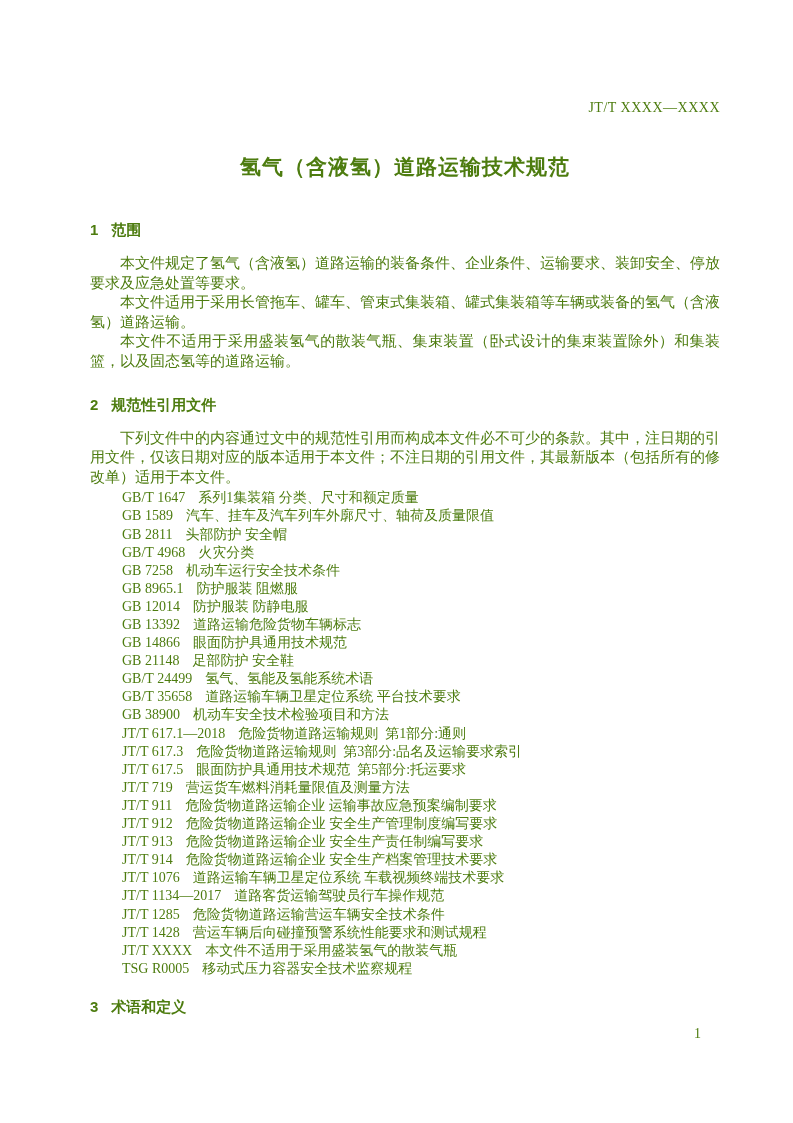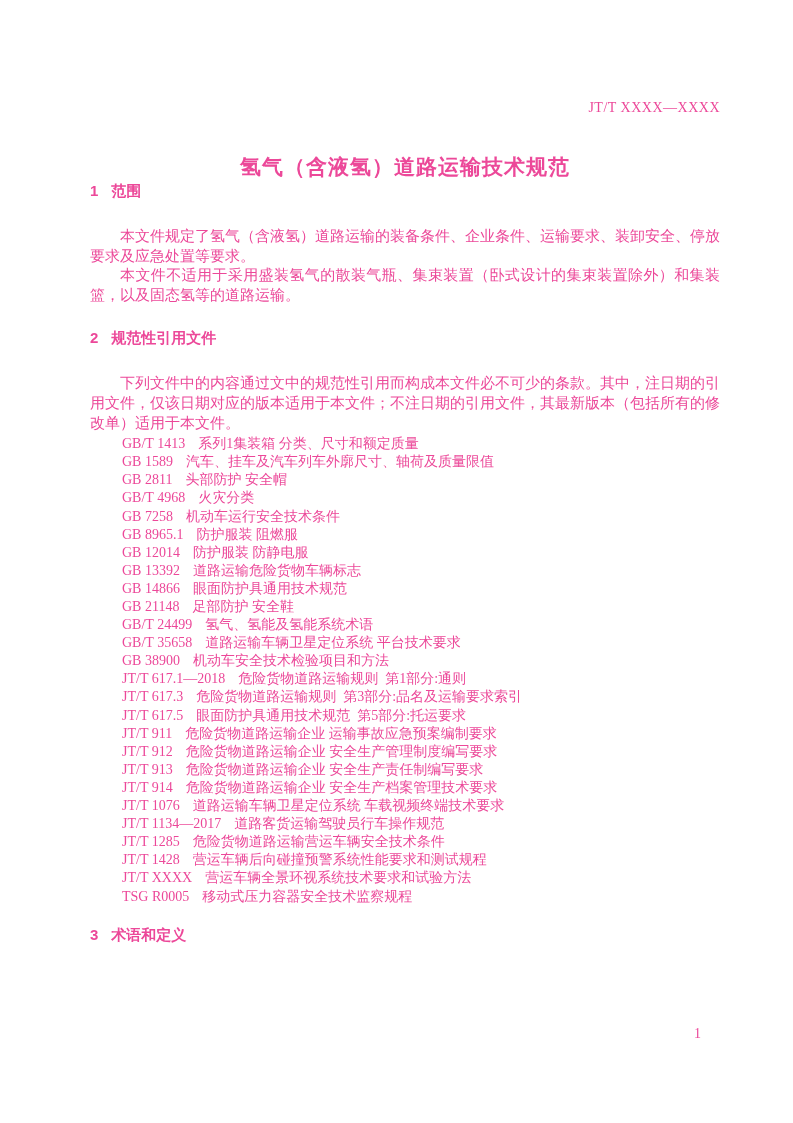--- a/index.html
+++ b/index.html
@@ -3,21 +3,21 @@
 <meta charset="utf-8">
 <style>
   * { margin: 0; padding: 0; box-sizing: border-box; }
   html, body { background: #e8e8e8; }
   .page {
     position: relative;
     width: 793px;
     height: 1123px;
     margin: 0 auto;
     background: #ffffff;
-    color: #ec4899;
+    color: #4d7c0f;
     font-family: "Liberation Serif", "DejaVu Serif", serif;
     overflow: hidden;
   }
   .content {
     padding: 0 73px 0 90px;
   }
   .doc-code {
     margin-top: 100px;
     text-align: right;
     font-size: 14px;
@@ -34,24 +34,24 @@
     letter-spacing: 1px;
     font-family: "Liberation Sans", "DejaVu Sans", sans-serif;
   }
   .sec-heading {
     font-family: "Liberation Sans", "DejaVu Sans", sans-serif;
     font-weight: bold;
     font-size: 15px;
     line-height: 18px;
   }
   .sec-heading .sec-num { margin-right: 13px; }
-  #sec-1 .sec-heading { }
+  #sec-1 .sec-heading { margin-top: 39px; }
   #sec-2 .sec-heading { margin-top: 24px; }
   #sec-3 .sec-heading { margin-top: 20px; }
-  .paras { margin-top: 27px; }
+  .paras { margin-top: 15px; }
   #sec-2 .paras { }
   .body-para {
     font-size: 15px;
     line-height: 19.6px;
     text-align: justify;
     text-indent: 2em;
   }
   .ref-list { margin-top: 2px; padding-left: 2em; }
   .ref-item {
     font-size: 14px;
@@ -76,57 +76,59 @@
     <div class="doc-code">JT/T XXXX—XXXX</div>
 
     <div class="doc-title">氢气（含液氢）道路运输技术规范</div>
 
     <section id="sec-1">
       <div class="sec-heading">
         <span class="sec-num">1</span><span>范围</span>
       </div>
       <div class="paras">
           <p class="body-para">本文件规定了氢气（含液氢）道路运输的装备条件、企业条件、运输要求、装卸安全、停放要求及应急处置等要求。</p>
+          <p class="body-para">本文件适用于采用长管拖车、罐车、管束式集装箱、罐式集装箱等车辆或装备的氢气（含液氢）道路运输。</p>
           <p class="body-para">本文件不适用于采用盛装氢气的散装气瓶、集束装置（卧式设计的集束装置除外）和集装篮，以及固态氢等的道路运输。</p>
         </div>
     </section>
 
     <section id="sec-2">
       <div class="sec-heading">
         <span class="sec-num">2</span><span>规范性引用文件</span>
       </div>
       <div class="paras">
           <p class="body-para">下列文件中的内容通过文中的规范性引用而构成本文件必不可少的条款。其中，注日期的引用文件，仅该日期对应的版本适用于本文件；不注日期的引用文件，其最新版本（包括所有的修改单）适用于本文件。</p>
         </div>
       <div class="ref-list">
-          <p class="ref-item"><span class="ref-code">GB/T 1413</span><span class="ref-title">系列1集装箱 分类、尺寸和额定质量</span></p>
+          <p class="ref-item"><span class="ref-code">GB/T 1647</span><span class="ref-title">系列1集装箱 分类、尺寸和额定质量</span></p>
           <p class="ref-item"><span class="ref-code">GB 1589</span><span class="ref-title">汽车、挂车及汽车列车外廓尺寸、轴荷及质量限值</span></p>
           <p class="ref-item"><span class="ref-code">GB 2811</span><span class="ref-title">头部防护 安全帽</span></p>
           <p class="ref-item"><span class="ref-code">GB/T 4968</span><span class="ref-title">火灾分类</span></p>
           <p class="ref-item"><span class="ref-code">GB 7258</span><span class="ref-title">机动车运行安全技术条件</span></p>
           <p class="ref-item"><span class="ref-code">GB 8965.1</span><span class="ref-title">防护服装 阻燃服</span></p>
           <p class="ref-item"><span class="ref-code">GB 12014</span><span class="ref-title">防护服装 防静电服</span></p>
           <p class="ref-item"><span class="ref-code">GB 13392</span><span class="ref-title">道路运输危险货物车辆标志</span></p>
           <p class="ref-item"><span class="ref-code">GB 14866</span><span class="ref-title">眼面防护具通用技术规范</span></p>
           <p class="ref-item"><span class="ref-code">GB 21148</span><span class="ref-title">足部防护 安全鞋</span></p>
           <p class="ref-item"><span class="ref-code">GB/T 24499</span><span class="ref-title">氢气、氢能及氢能系统术语</span></p>
           <p class="ref-item"><span class="ref-code">GB/T 35658</span><span class="ref-title">道路运输车辆卫星定位系统 平台技术要求</span></p>
           <p class="ref-item"><span class="ref-code">GB 38900</span><span class="ref-title">机动车安全技术检验项目和方法</span></p>
           <p class="ref-item"><span class="ref-code">JT/T 617.1—2018</span><span class="ref-title">危险货物道路运输规则  第1部分:通则</span></p>
           <p class="ref-item"><span class="ref-code">JT/T 617.3</span><span class="ref-title">危险货物道路运输规则  第3部分:品名及运输要求索引</span></p>
           <p class="ref-item"><span class="ref-code">JT/T 617.5</span><span class="ref-title">眼面防护具通用技术规范  第5部分:托运要求</span></p>
+          <p class="ref-item"><span class="ref-code">JT/T 719</span><span class="ref-title">营运货车燃料消耗量限值及测量方法</span></p>
           <p class="ref-item"><span class="ref-code">JT/T 911</span><span class="ref-title">危险货物道路运输企业 运输事故应急预案编制要求</span></p>
           <p class="ref-item"><span class="ref-code">JT/T 912</span><span class="ref-title">危险货物道路运输企业 安全生产管理制度编写要求</span></p>
           <p class="ref-item"><span class="ref-code">JT/T 913</span><span class="ref-title">危险货物道路运输企业 安全生产责任制编写要求</span></p>
           <p class="ref-item"><span class="ref-code">JT/T 914</span><span class="ref-title">危险货物道路运输企业 安全生产档案管理技术要求</span></p>
           <p class="ref-item"><span class="ref-code">JT/T 1076</span><span class="ref-title">道路运输车辆卫星定位系统 车载视频终端技术要求</span></p>
           <p class="ref-item"><span class="ref-code">JT/T 1134—2017</span><span class="ref-title">道路客货运输驾驶员行车操作规范</span></p>
           <p class="ref-item"><span class="ref-code">JT/T 1285</span><span class="ref-title">危险货物道路运输营运车辆安全技术条件</span></p>
           <p class="ref-item"><span class="ref-code">JT/T 1428</span><span class="ref-title">营运车辆后向碰撞预警系统性能要求和测试规程</span></p>
-          <p class="ref-item"><span class="ref-code">JT/T XXXX</span><span class="ref-title">营运车辆全景环视系统技术要求和试验方法</span></p>
+          <p class="ref-item"><span class="ref-code">JT/T XXXX</span><span class="ref-title">本文件不适用于采用盛装氢气的散装气瓶</span></p>
           <p class="ref-item"><span class="ref-code">TSG R0005</span><span class="ref-title">移动式压力容器安全技术监察规程</span></p>
         </div>
     </section>
 
     <section id="sec-3">
       <div class="sec-heading">
         <span class="sec-num">3</span><span>术语和定义</span>
       </div>
     </section>
 

